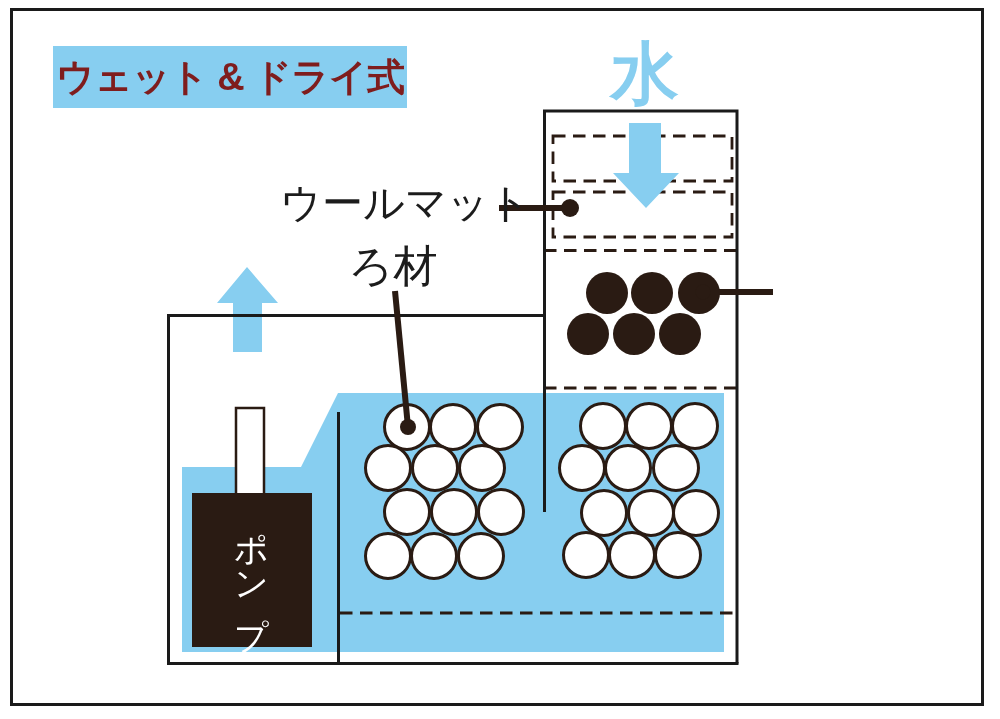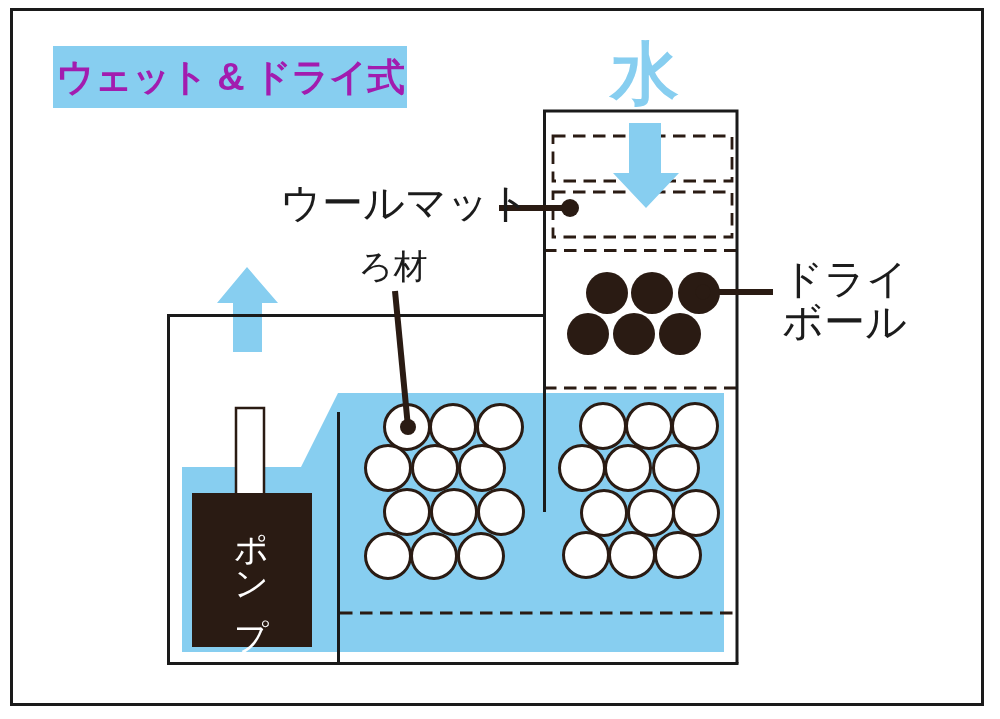--- a/index.html
+++ b/index.html
@@ -17,30 +17,30 @@
     border:3px solid var(--line-black);box-sizing:border-box;
   }
   svg.gfx{position:absolute;left:0;top:0;width:1000px;height:719px;}
 
   .title-box{
     position:absolute;left:53px;top:46px;width:354px;height:62px;
     background:var(--accent-blue);
     display:flex;align-items:center;justify-content:center;
   }
   .title-box span{
-    font-size:38px;font-weight:bold;color:#a21caf;letter-spacing:-1px;white-space:nowrap;
+    font-size:38px;font-weight:bold;color:#7f1d1d;letter-spacing:-1px;white-space:nowrap;
   }
   .water-label{
     position:absolute;left:597px;top:36px;width:95px;height:74px;
     font-size:68px;line-height:74px;font-weight:bold;color:var(--accent-blue);
     text-align:center;white-space:nowrap;
   }
   .lbl{position:absolute;color:#1c1c1c;font-size:41px;line-height:36px;white-space:nowrap;}
   .lbl-wool{left:280px;top:185px;width:218px;text-align:right;}
-  .lbl-media{left:348px;top:248px;width:90px;text-align:center;font-size:34px;}
+  .lbl-media{left:348px;top:248px;width:90px;text-align:center;font-size:44px;}
   .lbl-dry{left:782px;top:258px;width:130px;text-align:left;line-height:43px;}
   .pump-label{
     position:absolute;left:192px;top:493px;width:120px;height:154px;
     display:flex;align-items:center;justify-content:center;
     writing-mode:vertical-rl;text-orientation:upright;
     color:#fff;font-size:34px;letter-spacing:3px;white-space:nowrap;
   }
 
   .fill-blue{fill:var(--accent-blue);}
   .fill-ink{fill:var(--ink-black);}
@@ -132,19 +132,15 @@
   <div class="title-box">
     <span>ウェット &amp; ドライ式</span>
   </div>
 
   <div class="water-label">水</div>
 
   <div class="lbl lbl-wool">ウールマット</div>
 
   <div class="lbl lbl-media">ろ材</div>
 
-  <div class="lbl lbl-dry">
-    <div>ドライ</div>
-    <div>ボール</div>
-  </div>
 
   <div class="pump-label">ポンプ</div>
 </div>
 
 </body></html>

